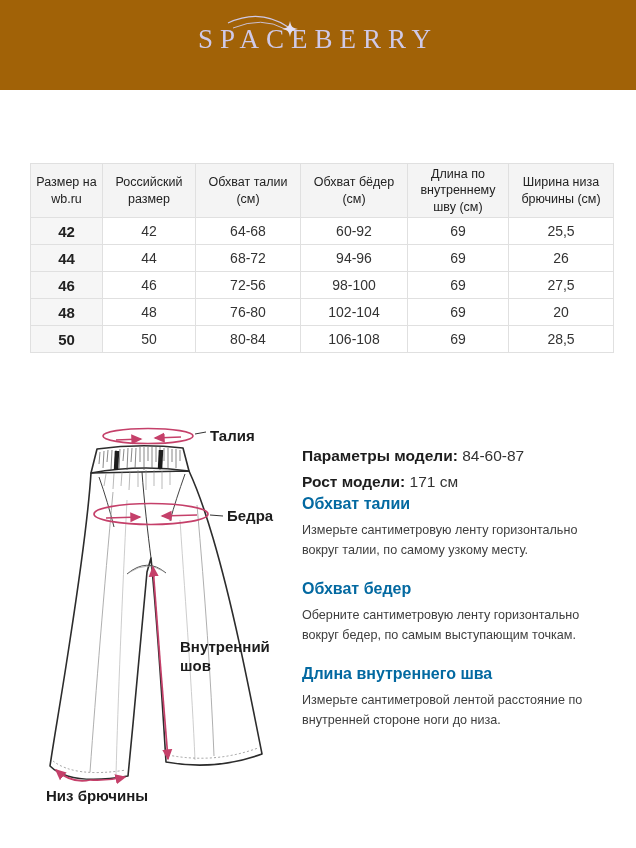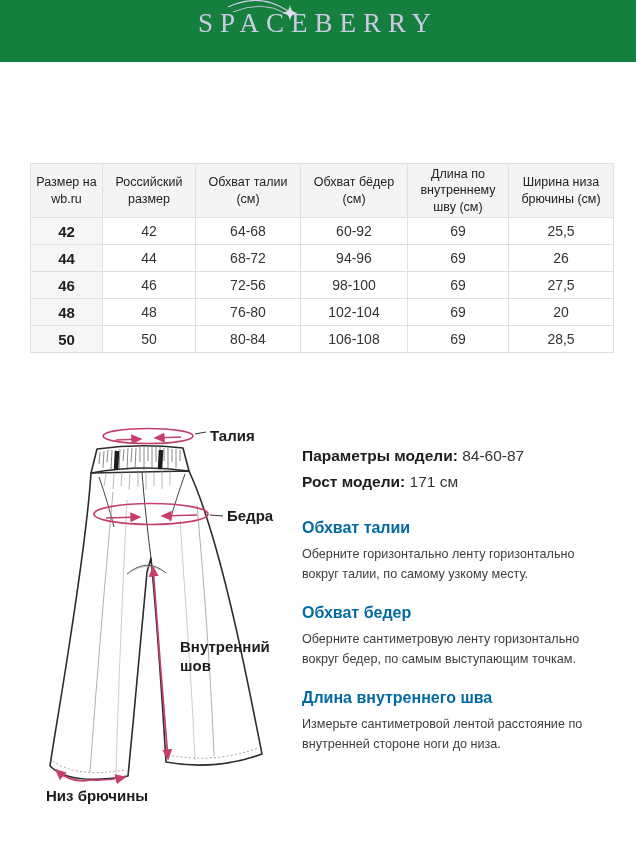--- a/index.html
+++ b/index.html
@@ -1,42 +1,42 @@
 <!DOCTYPE html>
 <html><head>
 <meta charset="utf-8">
 <style>
   html,body{margin:0;padding:0;background:#ffffff;}
   .page{position:relative;width:636px;height:848px;background:#ffffff;overflow:hidden;
         font-family:"Liberation Sans",sans-serif;color:#2b2b2b;}
 
   
-  .band{position:absolute;left:0;top:0;width:636px;height:62px;background:#15803d;
-        display:flex;align-items:flex-end;justify-content:center;}
+  .band{position:absolute;left:0;top:0;width:636px;height:90px;background:#a16207;
+        display:flex;align-items:flex-start;justify-content:center;}
   .logo{position:relative;display:inline-block;font-family:"Liberation Serif",serif;
         font-size:27px;font-weight:400;letter-spacing:7px;color:#cfc9e8;line-height:78px;}
   .star-svg{position:absolute;left:24px;top:6px;width:82px;height:34px;pointer-events:none;}
 
   
   .size-table{position:absolute;left:30px;top:163px;border-collapse:collapse;table-layout:fixed;}
   .size-table th,.size-table td{border:1px solid #e0e0e0;text-align:center;vertical-align:middle;
         padding:0 4px;box-sizing:border-box;}
   .size-table th{height:54px;background:#f4f4f4;font-weight:400;font-size:12.5px;line-height:1.3;color:#222;}
   .size-table td{height:27px;font-size:14px;color:#333;}
   .size-table td:first-child{background:#f6f6f6;font-weight:bold;font-size:15px;color:#222;}
 
   
   .diagram-svg{position:absolute;left:0;top:408px;width:300px;height:412px;}
   .diagram-svg text{font-family:"Liberation Sans",sans-serif;font-weight:bold;font-size:15px;fill:#1c1c1c;}
 
   
   .right-col{position:absolute;left:302px;top:443px;width:326px;}
   .mi{margin:0;font-size:15.5px;line-height:26px;color:#333;}
   .mi b{color:#1d1d1d;}
-  .model-info{margin-bottom:24px;}
+  .model-info{}
   .instr{margin:0 0 20px 0;}
   .instr h3{margin:0 0 8px 0;font-size:16px;font-weight:bold;color:#0369a1;}
   .instr p{margin:0;font-size:12.6px;line-height:1.55;color:#3e3e3e;max-width:308px;}
 </style>
 </head>
 <body>
 
 <div class="page">
 
   <header class="band">
@@ -184,21 +184,21 @@
         <span>84-60-87</span>
       </p>
       <p class="mi">
         <b>Рост модели:</b>
         <span>171 см</span>
       </p>
     </div>
 
     <section class="instr">
       <h3>Обхват талии</h3>
-      <p>Оберните горизонтально ленту горизонтально вокруг талии, по самому узкому месту.</p>
+      <p>Измерьте сантиметровую ленту горизонтально вокруг талии, по самому узкому месту.</p>
     </section>
 
     <section class="instr">
       <h3>Обхват бедер</h3>
       <p>Оберните сантиметровую ленту горизонтально вокруг бедер, по самым выступающим точкам.</p>
     </section>
 
     <section class="instr">
       <h3>Длина внутреннего шва</h3>
       <p>Измерьте сантиметровой лентой расстояние по внутренней стороне ноги до низа.</p>

